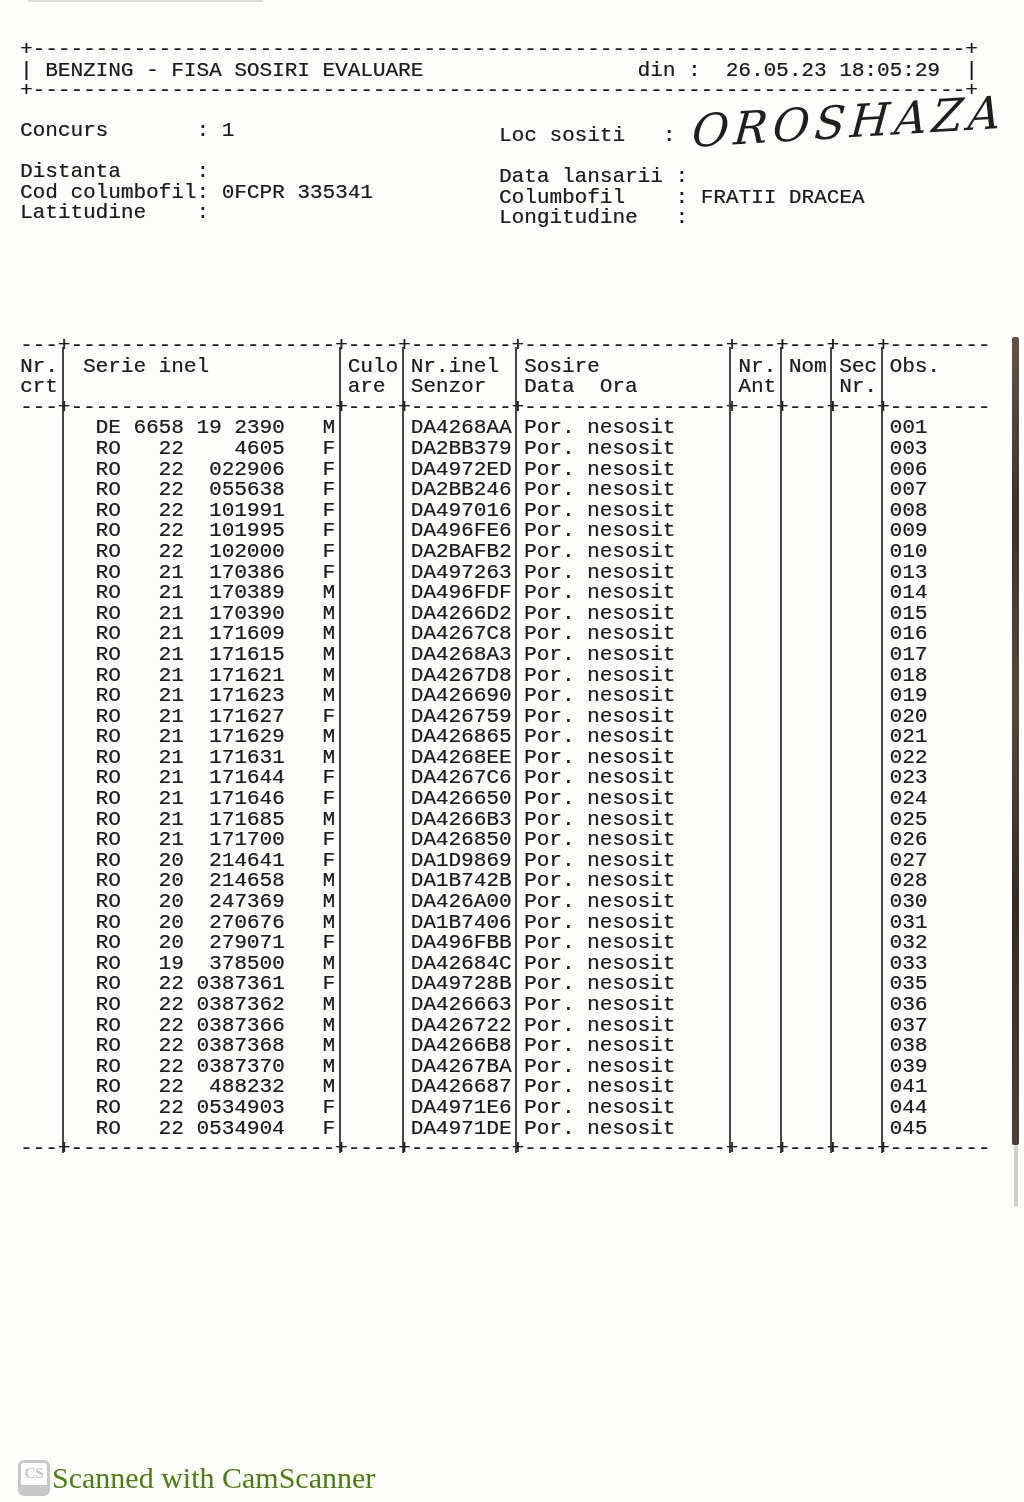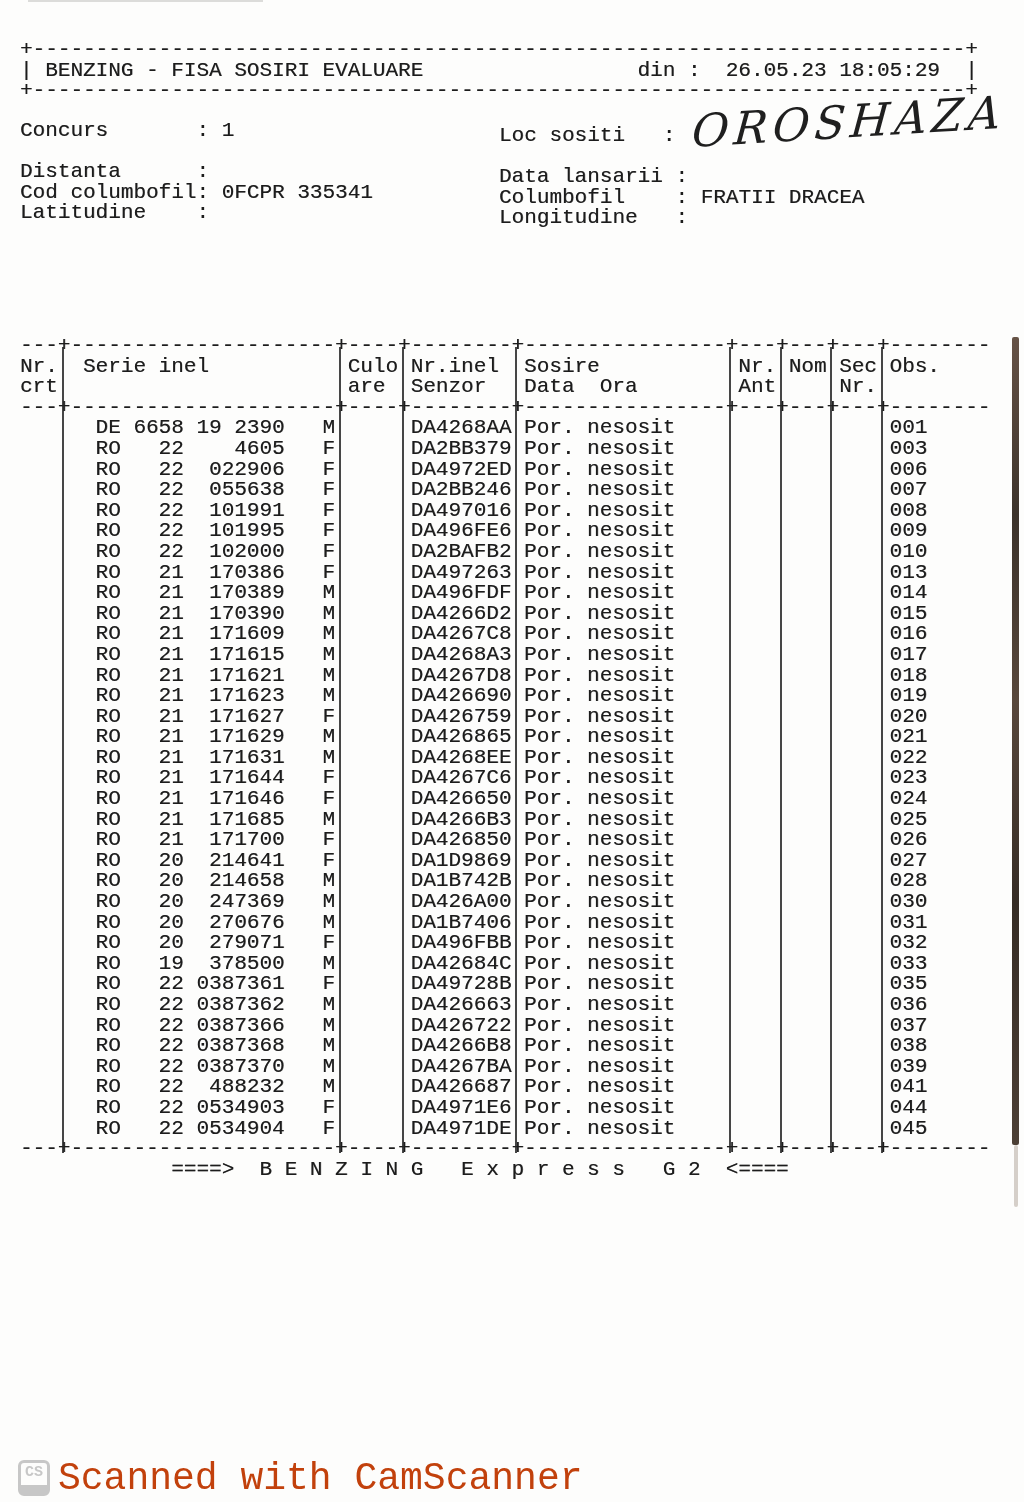--- a/index.html
+++ b/index.html
@@ -29,31 +29,31 @@
     background:linear-gradient(180deg,#594437 0%,#2b2118 22%,#4a382b 45%,#241a12 70%,#3d2f24 100%);
     opacity:.92;
   }
   .artifact-stripe-tail{
     position:absolute;left:1014px;top:1145px;width:4px;height:62px;
     background:#b4a99e;opacity:.55;border-radius:2px;
   }
   .artifact-topline{position:absolute;left:28px;top:0;width:235px;height:2px;background:#dcdcda;}
   .camscanner{
     position:absolute;left:18px;top:1458px;height:40px;
-    display:flex;align-items:center;gap:8px;
-    font-family:Liberation Mono, monospace;color:#c7c7c7;
+    display:flex;align-items:center;gap:2px;
+    font-family:Liberation Serif, serif;color:#c7c7c7;
   }
   .cs-badge{
     position:relative;width:32px;height:36px;border:3px solid #c7c7c7;border-radius:6px;
     box-sizing:border-box;display:flex;justify-content:center;
   }
   .cs-badge .cs-txt{font-size:15px;font-weight:bold;line-height:20px;color:#c7c7c7;}
   .cs-badge .cs-bar{position:absolute;left:-1px;bottom:-1px;width:calc(100% + 2px);height:9px;
     background:#c7c7c7;border-radius:1px 1px 3px 3px;}
-  .cs-text{font-size:38px;color:#c2410c;}
+  .cs-text{font-size:30px;color:#4d7c0f;}
 </style>
 </head>
 <body>
 
 <div class="page">
 
   <div class="artifact-topline"></div>
 
   <pre class="scan" style="left:20px;top:40px;">+--------------------------------------------------------------------------+
 | BENZING - FISA SOSIRI EVALUARE                 din :  26.05.23 18:05:29  |
@@ -119,21 +119,20 @@
     <div class="vrule" style="left:calc(20px + 3.3ch);"></div>
     <div class="vrule" style="left:calc(20px + 25.3ch);"></div>
     <div class="vrule" style="left:calc(20px + 30.3ch);"></div>
     <div class="vrule" style="left:calc(20px + 39.3ch);"></div>
     <div class="vrule" style="left:calc(20px + 56.3ch);"></div>
     <div class="vrule" style="left:calc(20px + 60.3ch);"></div>
     <div class="vrule" style="left:calc(20px + 64.3ch);"></div>
     <div class="vrule" style="left:calc(20px + 68.3ch);"></div>
   </div>
 
-  <pre class="scan" style="left:20px;top:1160px;">            ====&gt;  B E N Z I N G   E x p r e s s   G 2  &lt;====</pre>
 
   <div class="artifact-stripe"></div>
   <div class="artifact-stripe-tail"></div>
 
   <div class="camscanner">
     <div class="cs-badge">
       <span class="cs-txt">CS</span>
       <span class="cs-bar"></span>
     </div>
     <span class="cs-text">Scanned with CamScanner</span>

